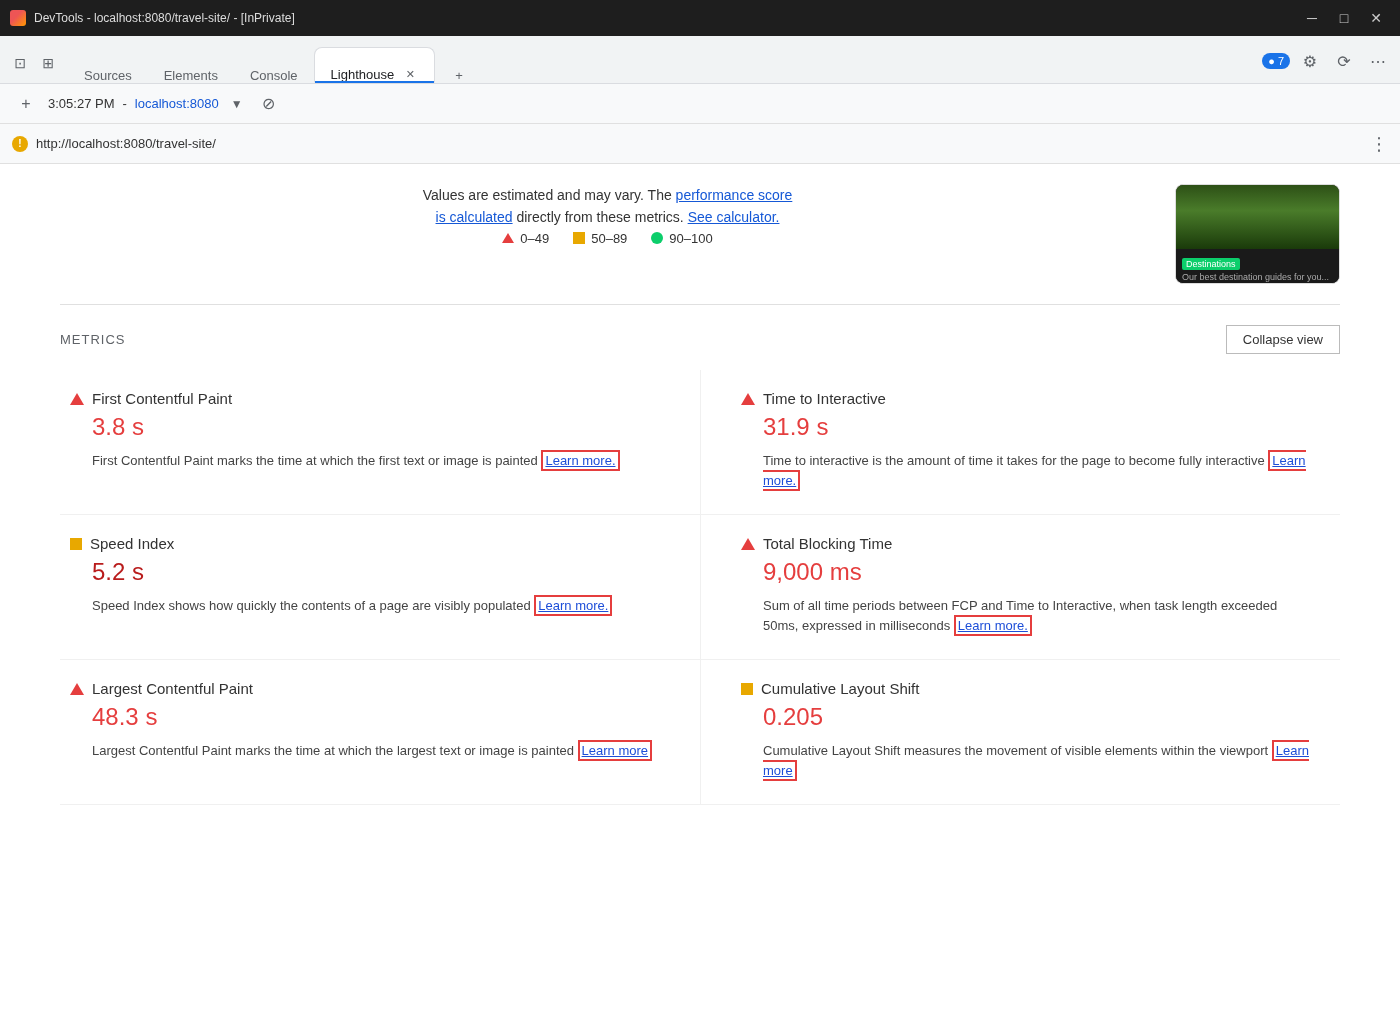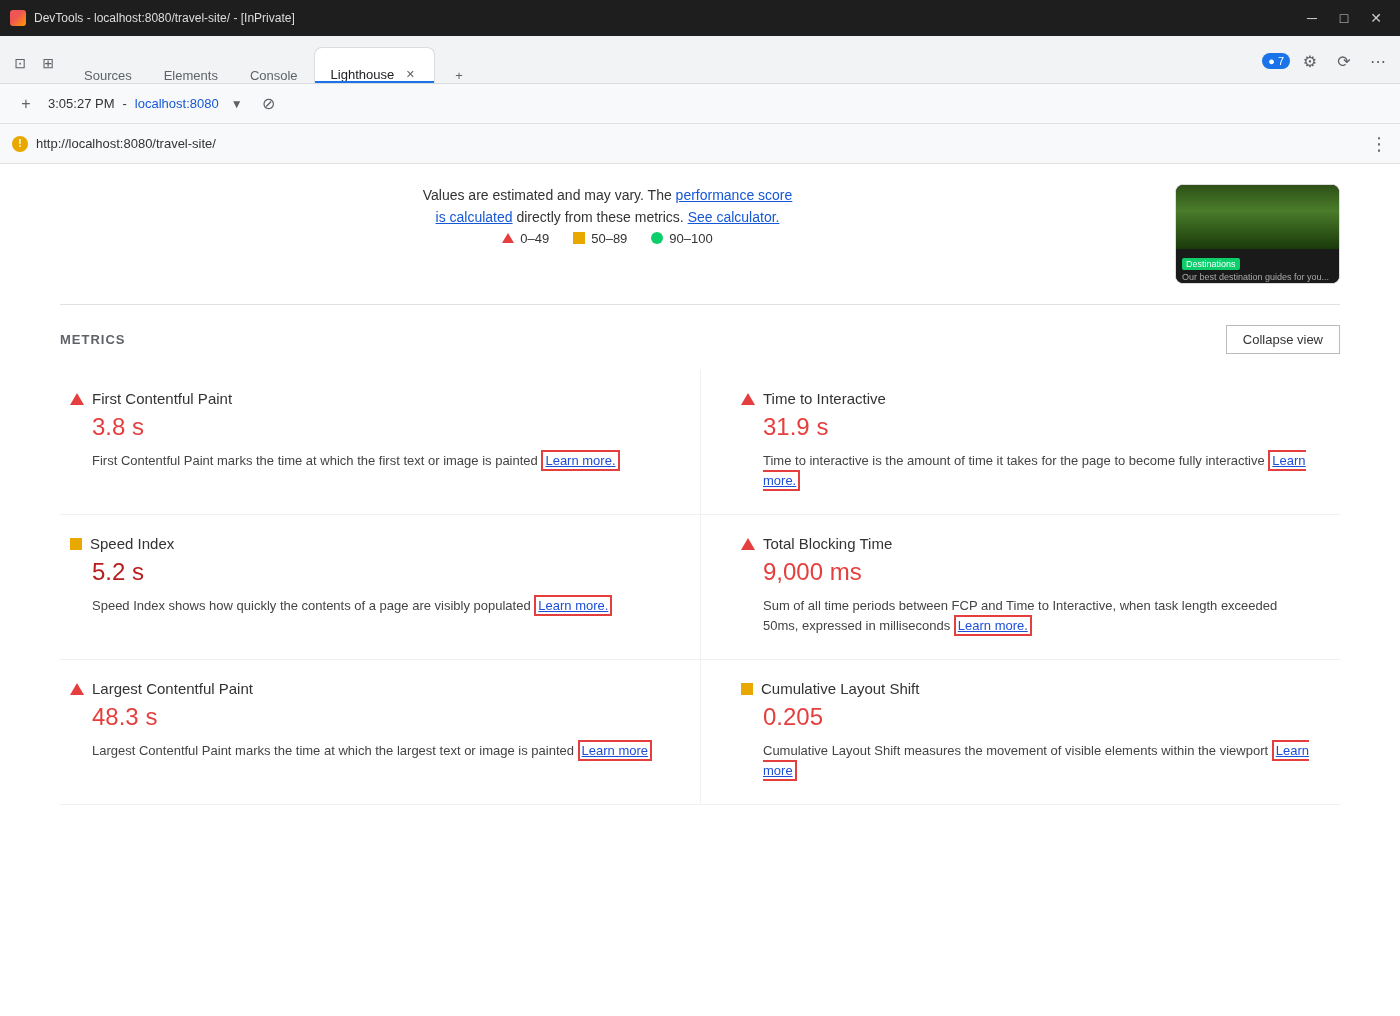--- a/index.html
+++ b/index.html
@@ -201,21 +201,21 @@
 
     
     .metrics-header {
       display: flex;
       justify-content: space-between;
       align-items: center;
       margin: 20px 0 16px;
     }
     .metrics-label {
       font-size: 13px;
-      font-weight: 700;
+      font-weight: 400;
       color: #5f6368;
       letter-spacing: 1px;
       text-transform: uppercase;
     }
     .collapse-btn {
       border: 1px solid #bbb;
       background: #fff;
       padding: 6px 16px;
       font-size: 13px;
       color: #333;

